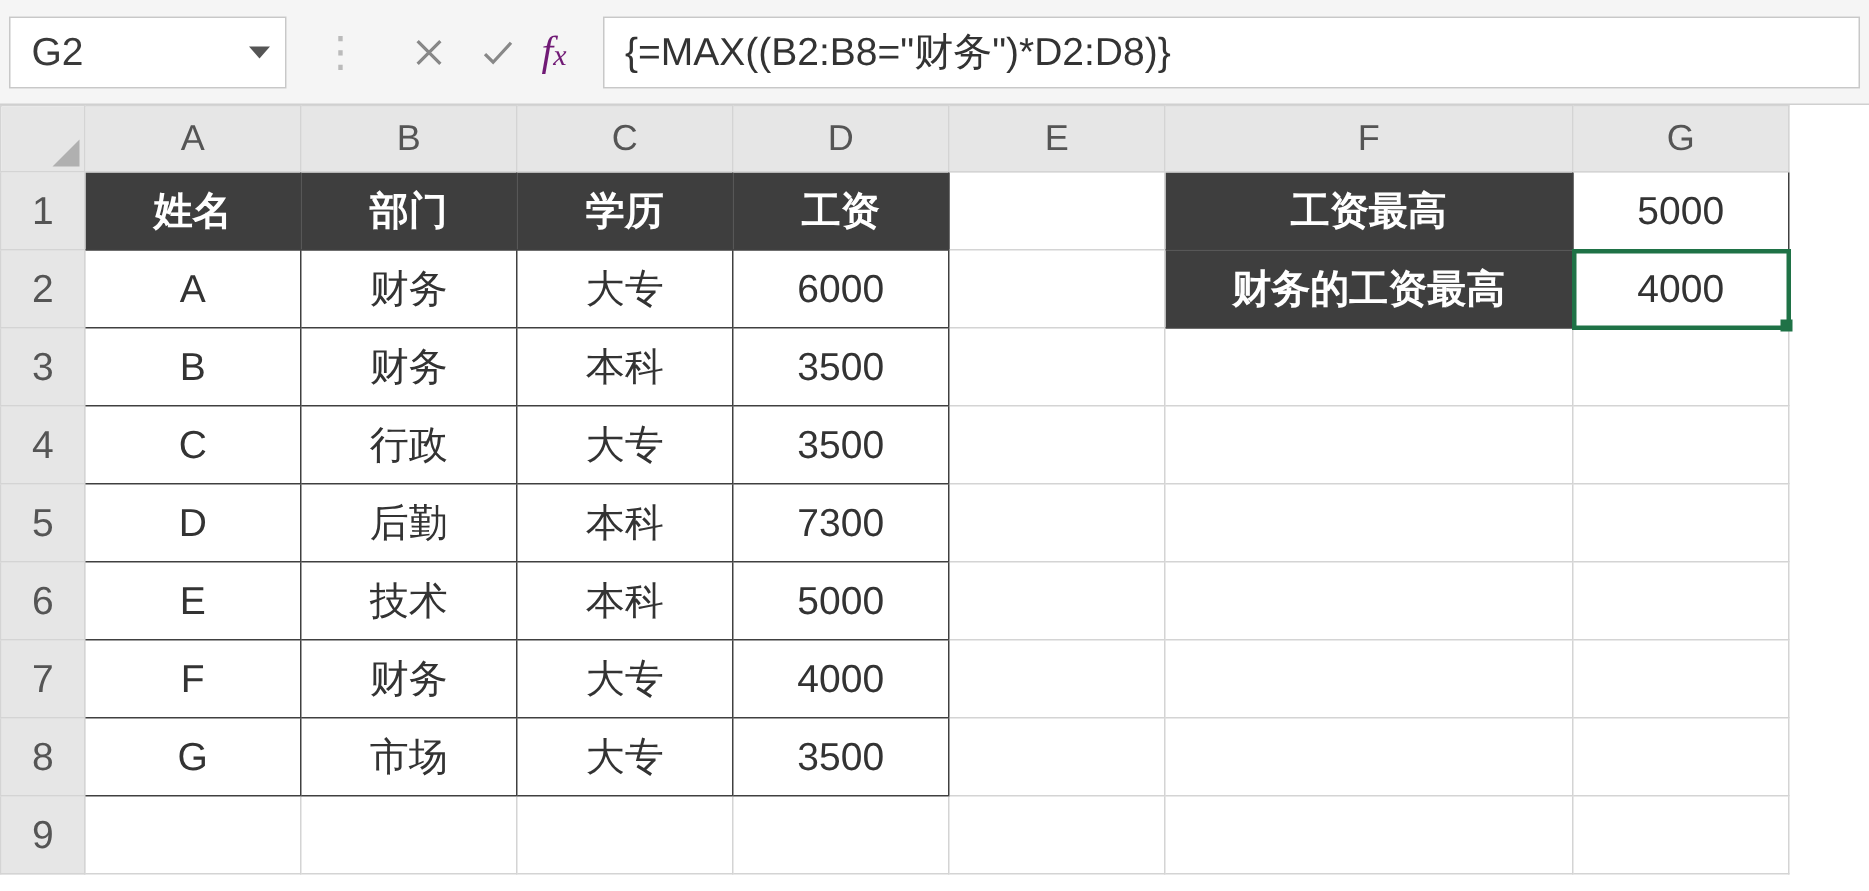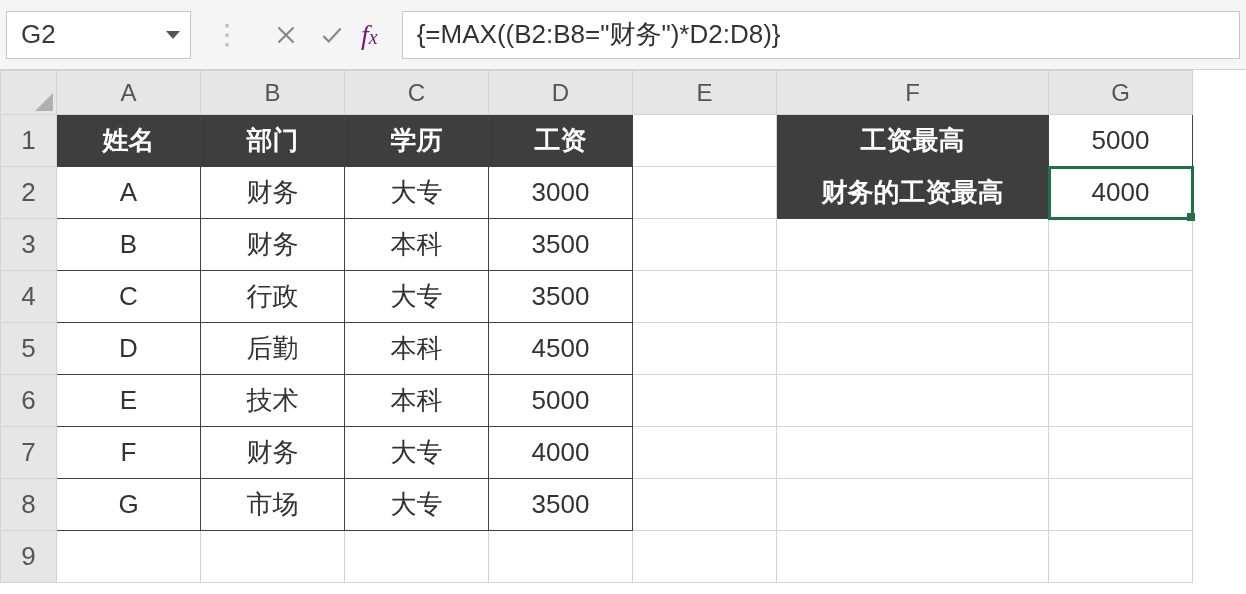--- a/index.html
+++ b/index.html
@@ -186,21 +186,21 @@
     <td></td>
     <td class="darkcell tblborder">工资最高</td>
     <td class="tblborder">5000</td>
   </tr>
 
   <tr>
     <th class="rowhdr">2</th>
     <td class="tblborder">A</td>
     <td class="tblborder">财务</td>
     <td class="tblborder">大专</td>
-    <td class="tblborder">3000</td>
+    <td class="tblborder">6000</td>
     <td></td>
     <td class="darkcell tblborder">财务的工资最高</td>
     <td class="tblborder selected-cell" id="selcell">4000</td>
   </tr>
 
   <tr>
     <th class="rowhdr">3</th>
     <td class="tblborder">B</td>
     <td class="tblborder">财务</td>
     <td class="tblborder">本科</td>
@@ -219,21 +219,21 @@
     <td></td>
     <td></td>
     <td></td>
   </tr>
 
   <tr>
     <th class="rowhdr">5</th>
     <td class="tblborder">D</td>
     <td class="tblborder">后勤</td>
     <td class="tblborder">本科</td>
-    <td class="tblborder">4500</td>
+    <td class="tblborder">7300</td>
     <td></td>
     <td></td>
     <td></td>
   </tr>
 
   <tr>
     <th class="rowhdr">6</th>
     <td class="tblborder">E</td>
     <td class="tblborder">技术</td>
     <td class="tblborder">本科</td>

